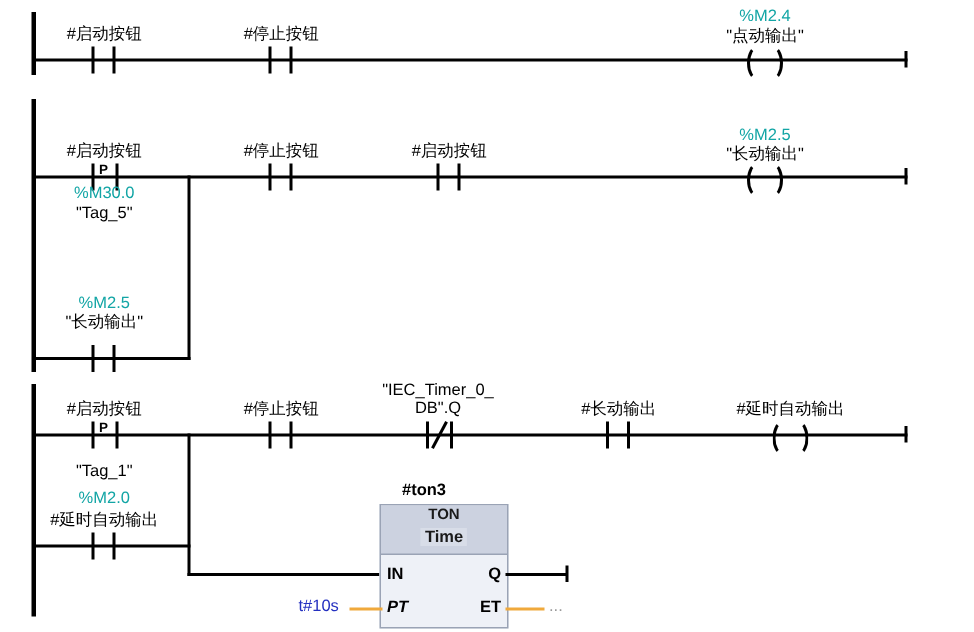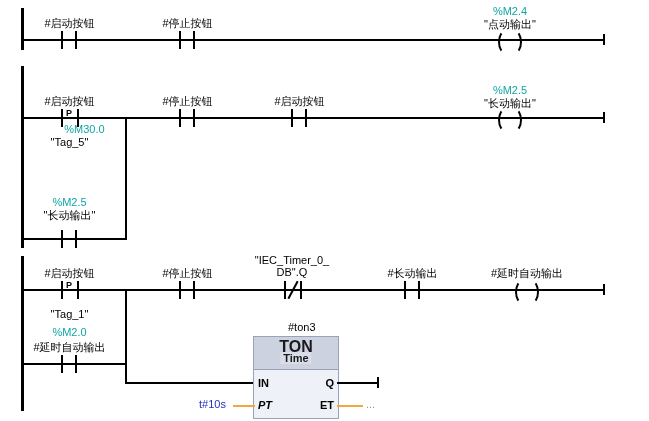--- a/index.html
+++ b/index.html
@@ -56,21 +56,21 @@
   .lbl.two{line-height:12px;}
 
   
   .fb{position:absolute;border:1px solid #9aa3b5;background:#eef1f7;}
   .fb-head{
     height:32px;background:#ccd2e0;border-bottom:1px solid #9aa3b5;
     position:relative;
   }
   .fb-title{
     position:absolute;left:0;right:0;top:1px;text-align:center;
-    font-size:16px;font-weight:bold;color:#1a1a1a;
+    font-size:10px;font-weight:bold;color:#1a1a1a;
   }
   .fb-sub{
     position:absolute;left:50%;transform:translateX(-50%);top:15px;
     font-size:11px;font-weight:bold;color:#1a1a1a;
     background:#d8dde8;padding:0 3px;
   }
   .fb-body{position:relative;height:48px;padding-left:33px;}
   .pin{position:absolute;font-size:11px;font-weight:bold;color:#000;}
   .pin.in-l{left:4px;}
   .pin.in-r{right:4px;}
@@ -125,21 +125,21 @@
 
     <div class="wire v" style="left:125px;top:117px;height:123px;"></div>
     <div class="wire h" style="left:22px;top:238px;width:105px;"></div>
 
     <div class="lbl sym" style="left:22px;top:95px;width:95px;">#启动按钮</div>
     <div class="contact" style="left:61px;top:109px;width:18px;">
       <div class="bar l"></div>
         <div class="bar r"></div>
       <div class="pchar">P</div>
     </div>
-    <div class="lbl addr" style="left:37px;top:123px;width:95px;">%M30.0</div>
+    <div class="lbl addr" style="left:22px;top:123px;width:95px;">%M30.0</div>
     <div class="lbl sym" style="left:22px;top:136px;width:95px;">"Tag_5"</div>
 
     <div class="lbl addr" style="left:22px;top:196px;width:95px;">%M2.5</div>
     <div class="lbl sym" style="left:22px;top:209px;width:95px;">"长动输出"</div>
     <div class="contact" style="left:61px;top:230px;width:16px;">
       <div class="bar l"></div>
         <div class="bar r"></div>
     </div>
 
     <div class="lbl sym" style="left:140px;top:95px;width:95px;">#停止按钮</div>
@@ -205,21 +205,21 @@
         <div class="bar r"></div>
     </div>
 
     <div class="lbl sym" style="left:472px;top:267px;width:110px;">#延时自动输出</div>
     <div class="coil" style="left:515px;top:280px;">
       <div class="arc l"></div>
         <div class="arc r"></div>
     </div>
     <div class="endtick" style="left:603px;top:284px;"></div>
 
-    <div class="fb-name" style="left:288px;top:321px;">#ton3</div>
+    <div class="fb-name" style="left:268px;top:321px;font-weight:bold;">#ton3</div>
 
     <div class="fb" style="left:253px;top:336px;width:84px;height:81px;">
       <div class="fb-head">
         <div class="fb-title">TON</div>
         <div class="fb-sub">Time</div>
       </div>
       <div class="fb-body">
         <div class="pin in-l" style="top:7px;">IN</div>
         <div class="pin in-r" style="top:7px;">Q</div>
         <div class="pin in-l" style="top:29px;font-style:italic;">PT</div>

